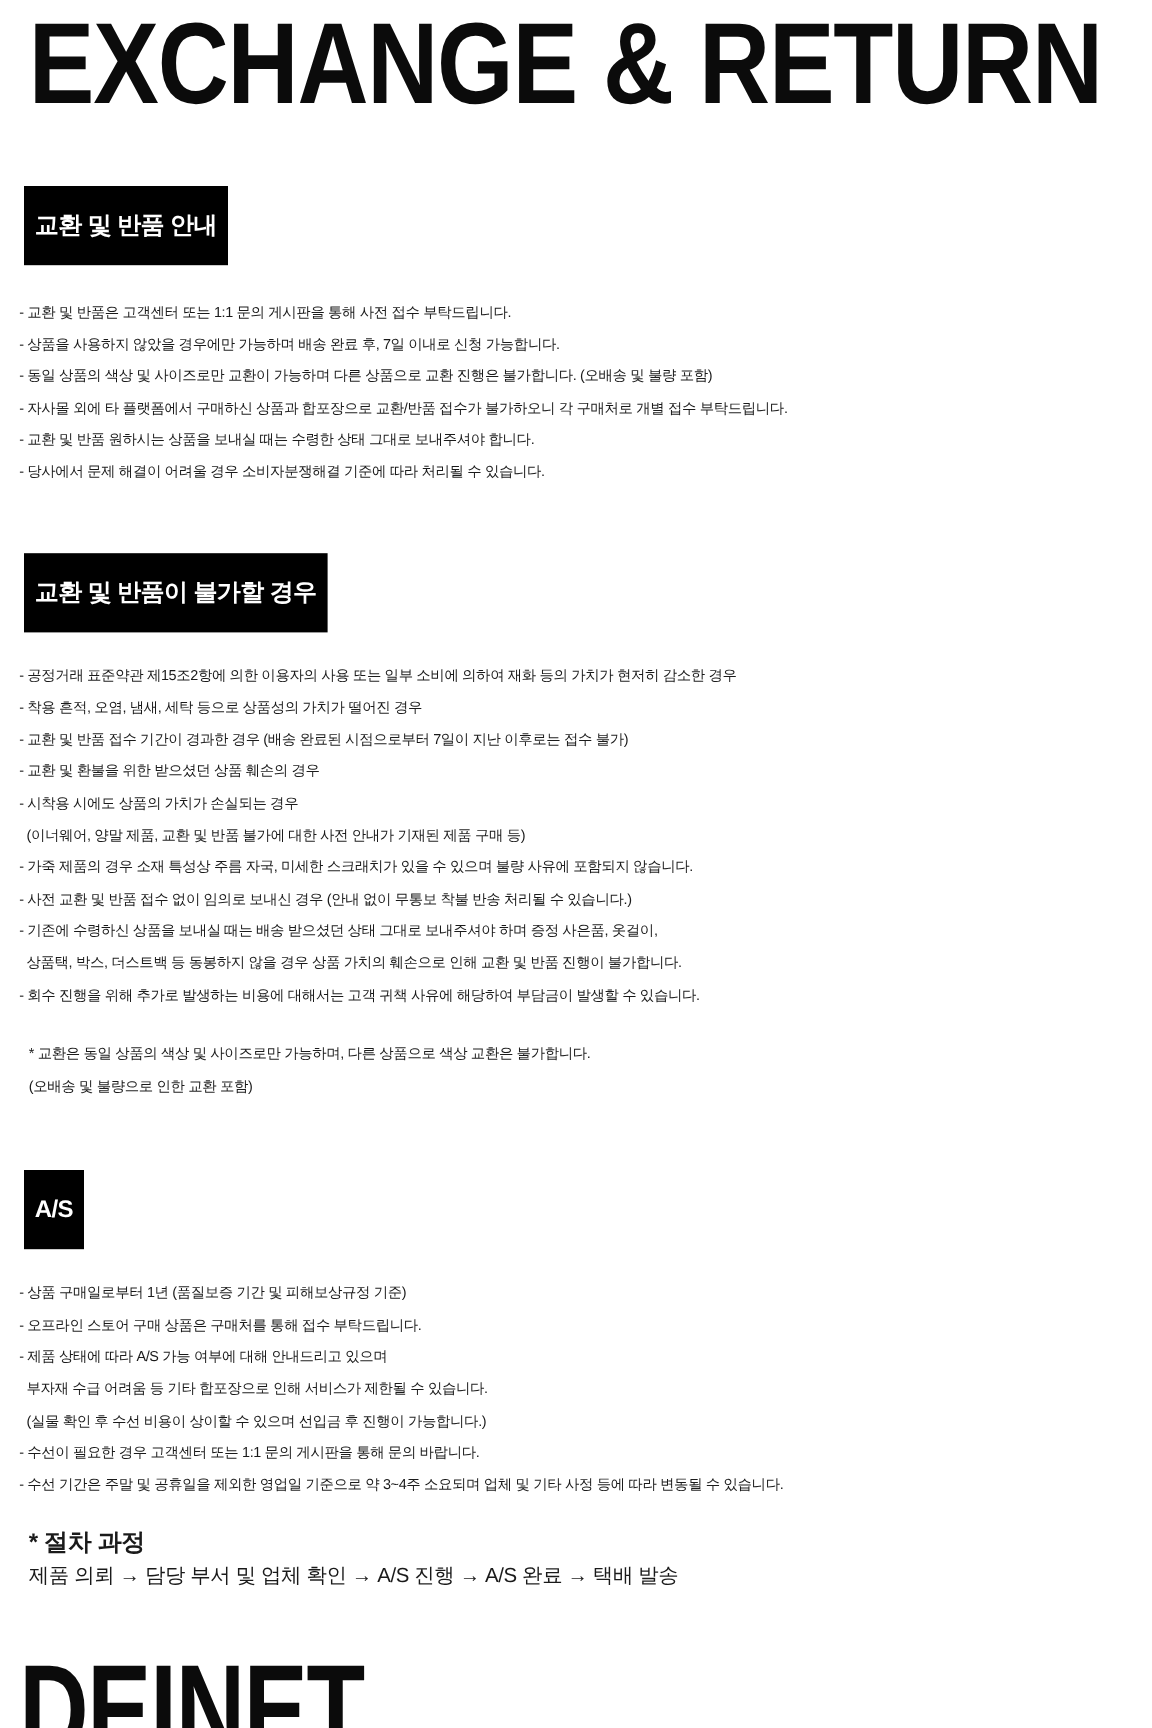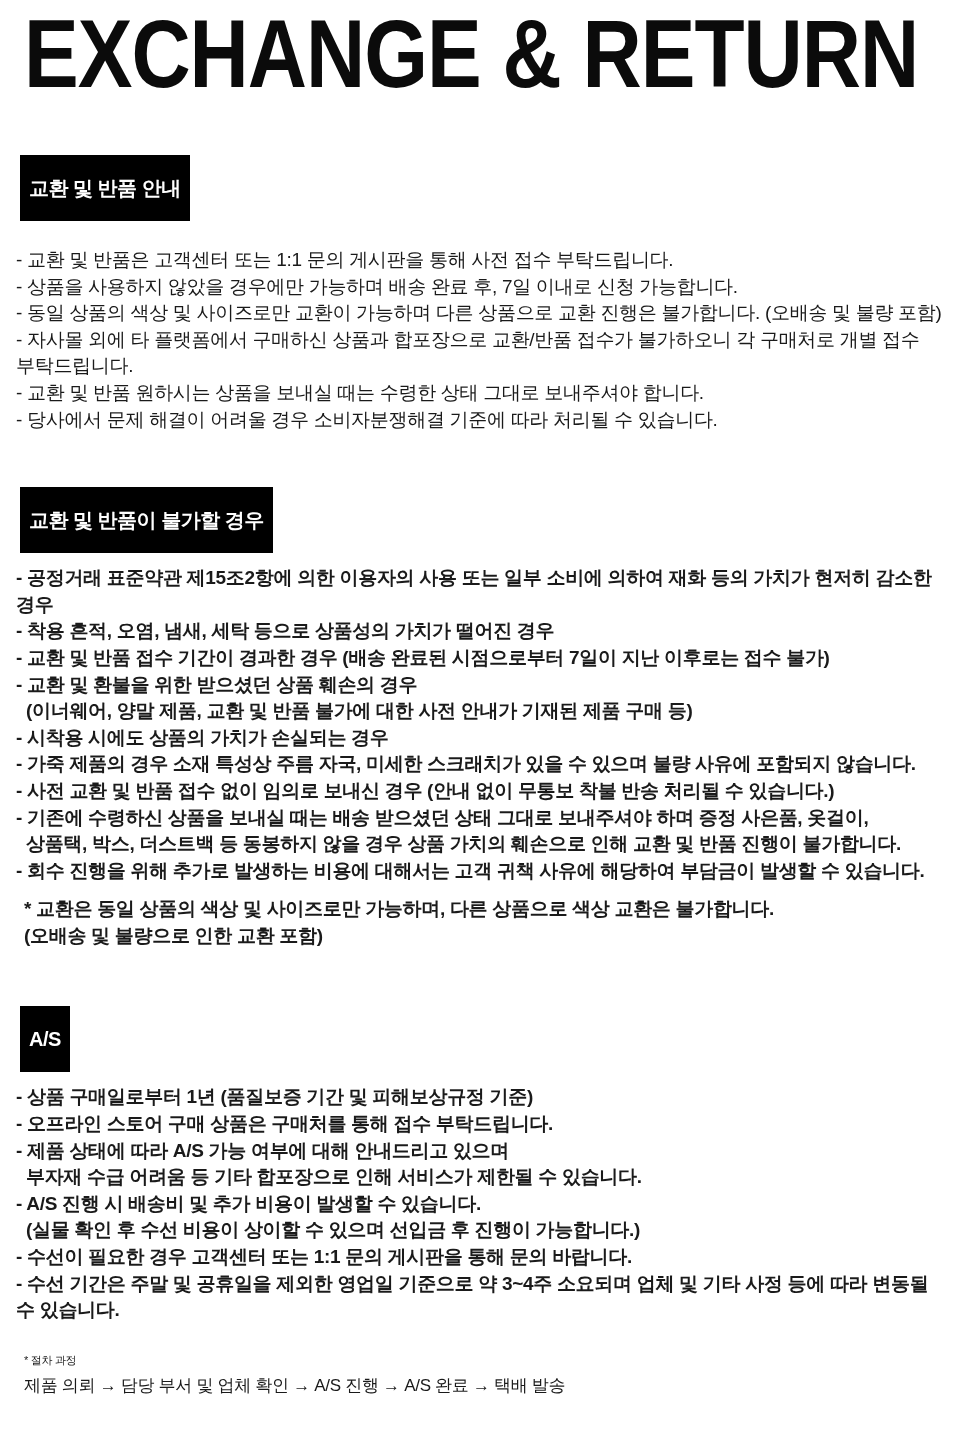--- a/index.html
+++ b/index.html
@@ -44,31 +44,31 @@
     font-weight:bold;
     font-size:20px;
     line-height:20px;
     padding:23px 9px;
     letter-spacing:-0.5px;
     margin-left:4px;
   }
 
   
   .lines{margin-top:26px;}
-  .sec-notallowed .lines,.sec-as .lines{margin-top:12px;font-weight:bold;}
+  .sec-notallowed .lines,.sec-as .lines{margin-top:23px;}
   .line{
-    font-size:19px;
+    font-size:12px;
     line-height:26.6px;
     white-space:pre-wrap;
     letter-spacing:-0.3px;
   }
   .note{margin:27px 0 0 8px;}
   .process{margin:23px 0 0 8px;}
   .process-title{
-    font-size:11px;line-height:26.6px;font-weight:normal;letter-spacing:-0.3px;
+    font-size:20px;line-height:26.6px;font-weight:bold;letter-spacing:-0.3px;
   }
   .process-flow{
     font-size:17px;line-height:26.6px;letter-spacing:-0.3px;white-space:pre-wrap;
   }
 
   
   .brand{margin-top:45px;text-align:left;height:120px;overflow:visible;}
   .brand-inner{
     display:inline-block;
     font-weight:bold;
@@ -102,22 +102,22 @@
   </section>
 
   <section class="section sec-notallowed">
     <div class="badge">교환 및 반품이 불가할 경우</div>
     <div class="lines">
 
     <div class="line">- 공정거래 표준약관 제15조2항에 의한 이용자의 사용 또는 일부 소비에 의하여 재화 등의 가치가 현저히 감소한 경우</div>
         <div class="line">- 착용 흔적, 오염, 냄새, 세탁 등으로 상품성의 가치가 떨어진 경우</div>
         <div class="line">- 교환 및 반품 접수 기간이 경과한 경우 (배송 완료된 시점으로부터 7일이 지난 이후로는 접수 불가)</div>
         <div class="line">- 교환 및 환불을 위한 받으셨던 상품 훼손의 경우</div>
+        <div class="line">- 시착용 시에도 상품의 가치가 손실되는 경우</div>
         <div class="line">  (이너웨어, 양말 제품, 교환 및 반품 불가에 대한 사전 안내가 기재된 제품 구매 등)</div>
-        <div class="line">- 시착용 시에도 상품의 가치가 손실되는 경우</div>
         <div class="line">- 가죽 제품의 경우 소재 특성상 주름 자국, 미세한 스크래치가 있을 수 있으며 불량 사유에 포함되지 않습니다.</div>
         <div class="line">- 사전 교환 및 반품 접수 없이 임의로 보내신 경우 (안내 없이 무통보 착불 반송 처리될 수 있습니다.)</div>
         <div class="line">- 기존에 수령하신 상품을 보내실 때는 배송 받으셨던 상태 그대로 보내주셔야 하며 증정 사은품, 옷걸이,</div>
         <div class="line">  상품택, 박스, 더스트백 등 동봉하지 않을 경우 상품 가치의 훼손으로 인해 교환 및 반품 진행이 불가합니다.</div>
         <div class="line">- 회수 진행을 위해 추가로 발생하는 비용에 대해서는 고객 귀책 사유에 해당하여 부담금이 발생할 수 있습니다.</div>
       </div>
     <div class="lines note">
 
     <div class="line">* 교환은 동일 상품의 색상 및 사이즈로만 가능하며, 다른 상품으로 색상 교환은 불가합니다.</div>
         <div class="line">(오배송 및 불량으로 인한 교환 포함)</div>
@@ -125,21 +125,20 @@
   </section>
 
   <section class="section sec-as">
     <div class="badge">A/S</div>
     <div class="lines">
 
     <div class="line">- 상품 구매일로부터 1년 (품질보증 기간 및 피해보상규정 기준)</div>
         <div class="line">- 오프라인 스토어 구매 상품은 구매처를 통해 접수 부탁드립니다.</div>
         <div class="line">- 제품 상태에 따라 A/S 가능 여부에 대해 안내드리고 있으며</div>
         <div class="line">  부자재 수급 어려움 등 기타 합포장으로 인해 서비스가 제한될 수 있습니다.</div>
-        <div class="line">- A/S 진행 시 배송비 및 추가 비용이 발생할 수 있습니다.</div>
         <div class="line">  (실물 확인 후 수선 비용이 상이할 수 있으며 선입금 후 진행이 가능합니다.)</div>
         <div class="line">- 수선이 필요한 경우 고객센터 또는 1:1 문의 게시판을 통해 문의 바랍니다.</div>
         <div class="line">- 수선 기간은 주말 및 공휴일을 제외한 영업일 기준으로 약 3~4주 소요되며 업체 및 기타 사정 등에 따라 변동될 수 있습니다.</div>
       </div>
     <div class="process">
       <div class="process-title">* 절차 과정</div>
       <div class="process-flow">제품 의뢰 → 담당 부서 및 업체 확인 → A/S 진행 → A/S 완료 → 택배 발송</div>
     </div>
   </section>
 

